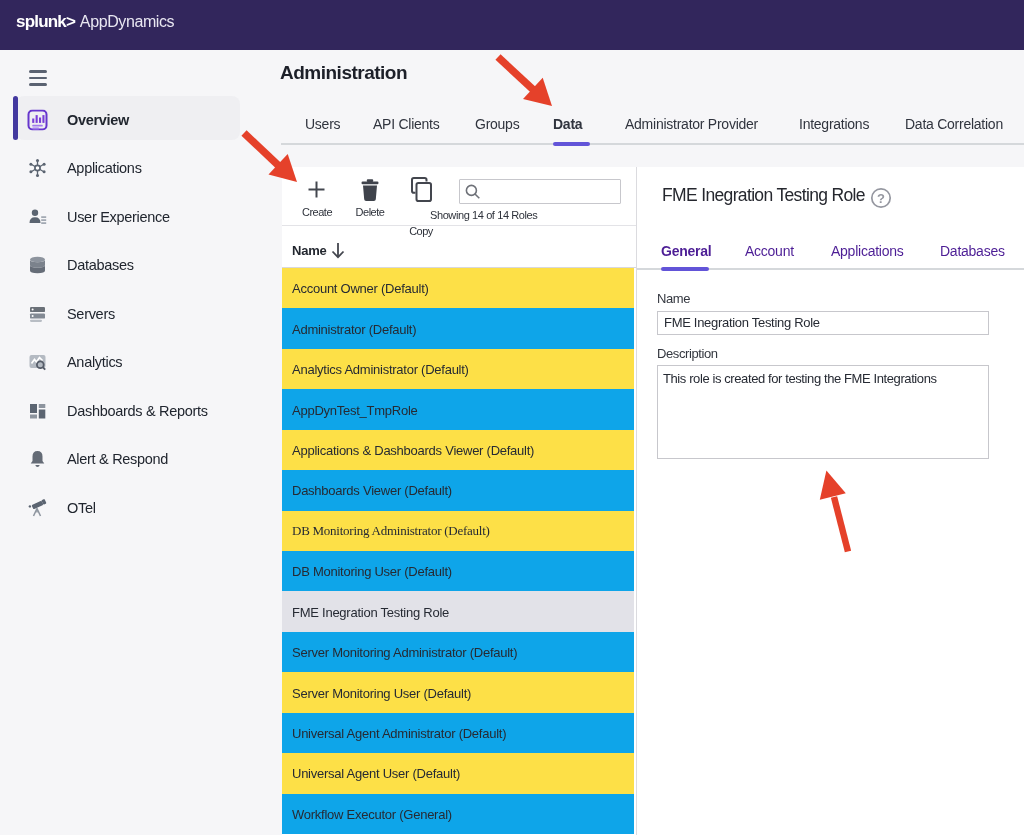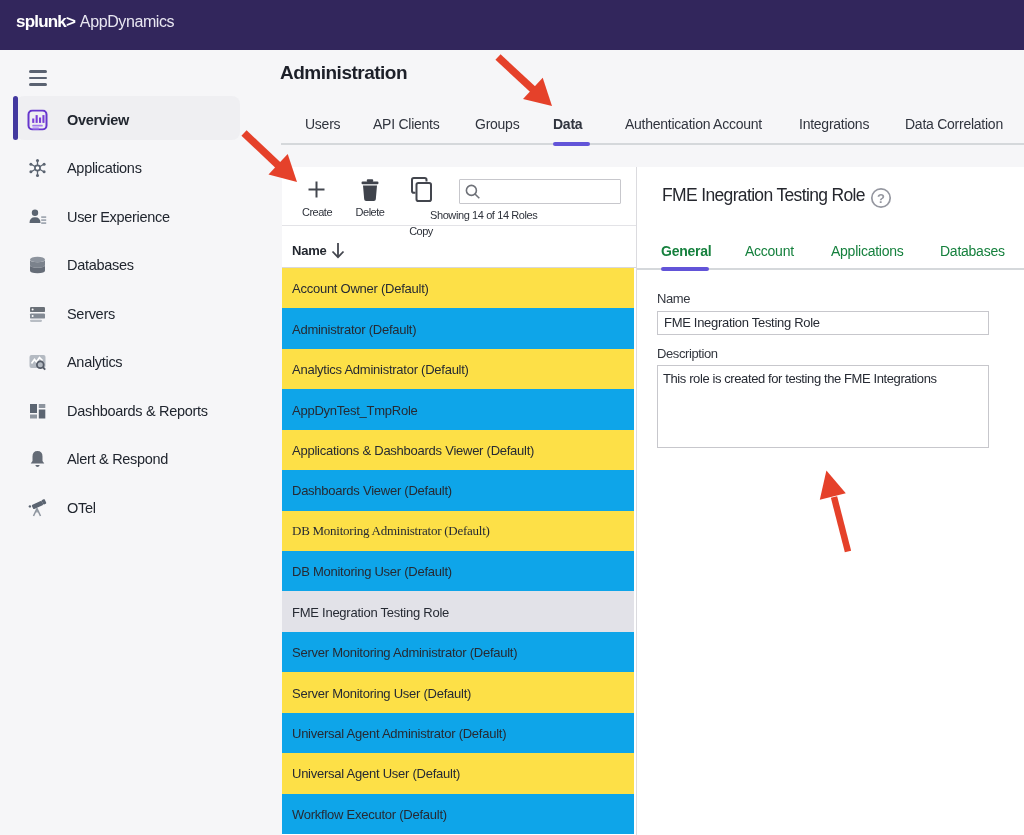--- a/index.html
+++ b/index.html
@@ -39,27 +39,27 @@
 #hdr-border { left:282px; top:267px; width:354px; height:1px; background:#d8d8dd; }
 .row { position:absolute; left:282px; width:352px; height:40.43px; }
 .row span { position:absolute; left:10px; top:50%; transform:translateY(-50%); font-size:13px; letter-spacing:-0.25px; color:#262a33; white-space:nowrap; }
 .rg { background:#fde047; }
 .rw { background:#0ea5e9; }
 .rsel { background:#e2e2e8; }
 
 
 #rpanel { left:637px; top:167px; width:387px; height:668px; background:#fff; }
 #rtitle { left:662px; top:185px; font-size:17.5px; letter-spacing:-0.65px; color:#25272e; line-height:20px; }
-.tab2 { position:absolute; top:242.5px; font-size:14px; letter-spacing:-0.25px; color:#15803d; }
+.tab2 { position:absolute; top:242.5px; font-size:14px; letter-spacing:-0.25px; color:#4c1d95; }
 #rtabline { left:637px; top:268px; width:387px; height:2px; background:#d5d8db; }
 #gen-ul { left:661px; top:267px; width:48px; height:4px; background:#6254d8; border-radius:2px; }
 #lbl-name { left:657px; top:290.5px; font-size:13px; letter-spacing:-0.4px; color:#33373f; }
 #in-name { left:657px; top:311px; width:332px; height:24px; border:1px solid #c7c7cc; background:#fff; font-size:13px; letter-spacing:-0.3px; color:#262a33; line-height:22px; padding-left:6px; }
 #lbl-desc { left:657px; top:346px; font-size:13px; letter-spacing:-0.4px; color:#33373f;text-align:right; }
-#in-desc { left:657px; top:365px; width:332px; height:83px; border:1px solid #c7c7cc; background:#fff; font-size:13px; letter-spacing:-0.4px; color:#262a33; padding:4px 5px; line-height:17px; }
+#in-desc { left:657px; top:365px; width:332px; height:94px; border:1px solid #c7c7cc; background:#fff; font-size:13px; letter-spacing:-0.4px; color:#262a33; padding:4px 5px; line-height:17px; }
 </style>
 </head>
 <body>
 <div class="abs" id="hdr"></div>
 <div class="abs" id="logo"><b>splunk&gt;</b>&nbsp;<span>AppDynamics</span></div>
 
 <div class="abs" id="ov-hl"></div>
 <div class="abs" id="ov-bar"></div>
 <div class="abs" id="burger">
     <div></div>
@@ -164,21 +164,21 @@
     </g>
   </svg>
   <span class="nav-txt">OTel</span>
 </div>
 
 <div class="abs" id="admin-title">Administration</div>
 <div class="abs tab1" style="left:305px;">Users</div>
 <div class="abs tab1" style="left:373px;">API Clients</div>
 <div class="abs tab1" style="left:475px;">Groups</div>
 <div class="abs tab1" style="left:553px;font-weight:bold;">Data</div>
-<div class="abs tab1" style="left:625px;">Authentication Account</div>
+<div class="abs tab1" style="left:625px;">Administrator Provider</div>
 <div class="abs tab1" style="left:799px;">Integrations</div>
 <div class="abs tab1" style="left:905px;">Data Correlation</div>
 <div class="abs" id="tabline"></div>
 <div class="abs" id="roles-ul"></div>
 
 <div class="abs" id="lpanel"></div>
 <div class="abs" id="rpanel"></div>
 <div class="abs" id="vdivider"></div>
 
 <div class="abs" id="searchbox"></div>
@@ -247,21 +247,21 @@
 <div class="abs row rg" style="top:672.3px;">
     <span>Server Monitoring User (Default)</span>
   </div>
 <div class="abs row rw" style="top:712.7px;">
     <span>Universal Agent Administrator (Default)</span>
   </div>
 <div class="abs row rg" style="top:753.1px;">
     <span>Universal Agent User (Default)</span>
   </div>
 <div class="abs row rw" style="top:793.6px;">
-    <span>Workflow Executor (Default)</span>
+    <span>Workflow Executor (General)</span>
   </div>
 
 <div class="abs" id="rtitle">FME Inegration Testing Role</div>
 <div class="abs tab2" style="left:661px;font-weight:bold;">General</div>
 <div class="abs tab2" style="left:745px;">Account</div>
 <div class="abs tab2" style="left:831px;">Applications</div>
 <div class="abs tab2" style="left:940px;">Databases</div>
 <div class="abs" id="rtabline"></div>
 <div class="abs" id="gen-ul"></div>
 <div class="abs" id="lbl-name">Name</div>

